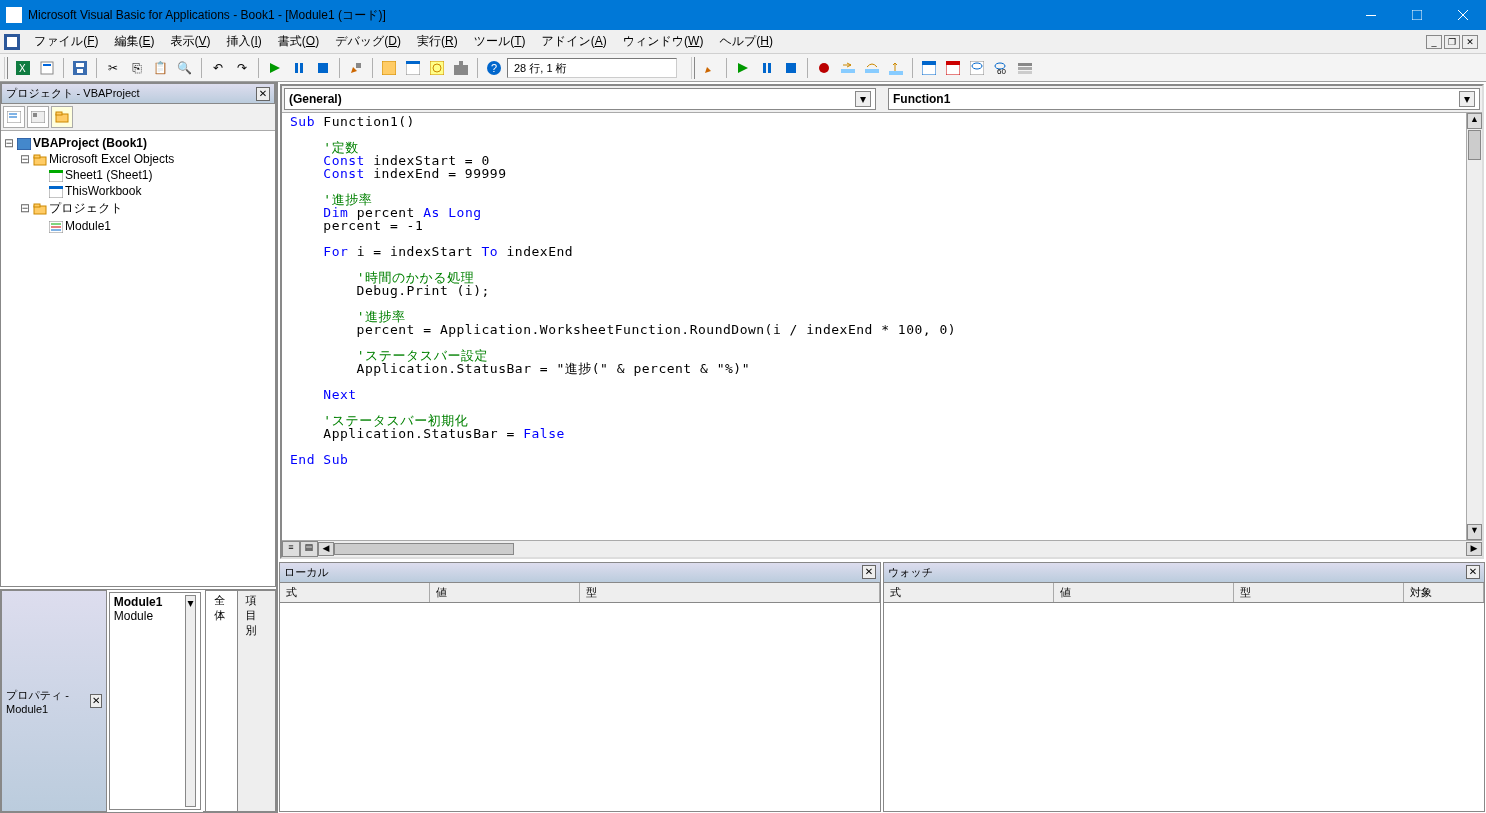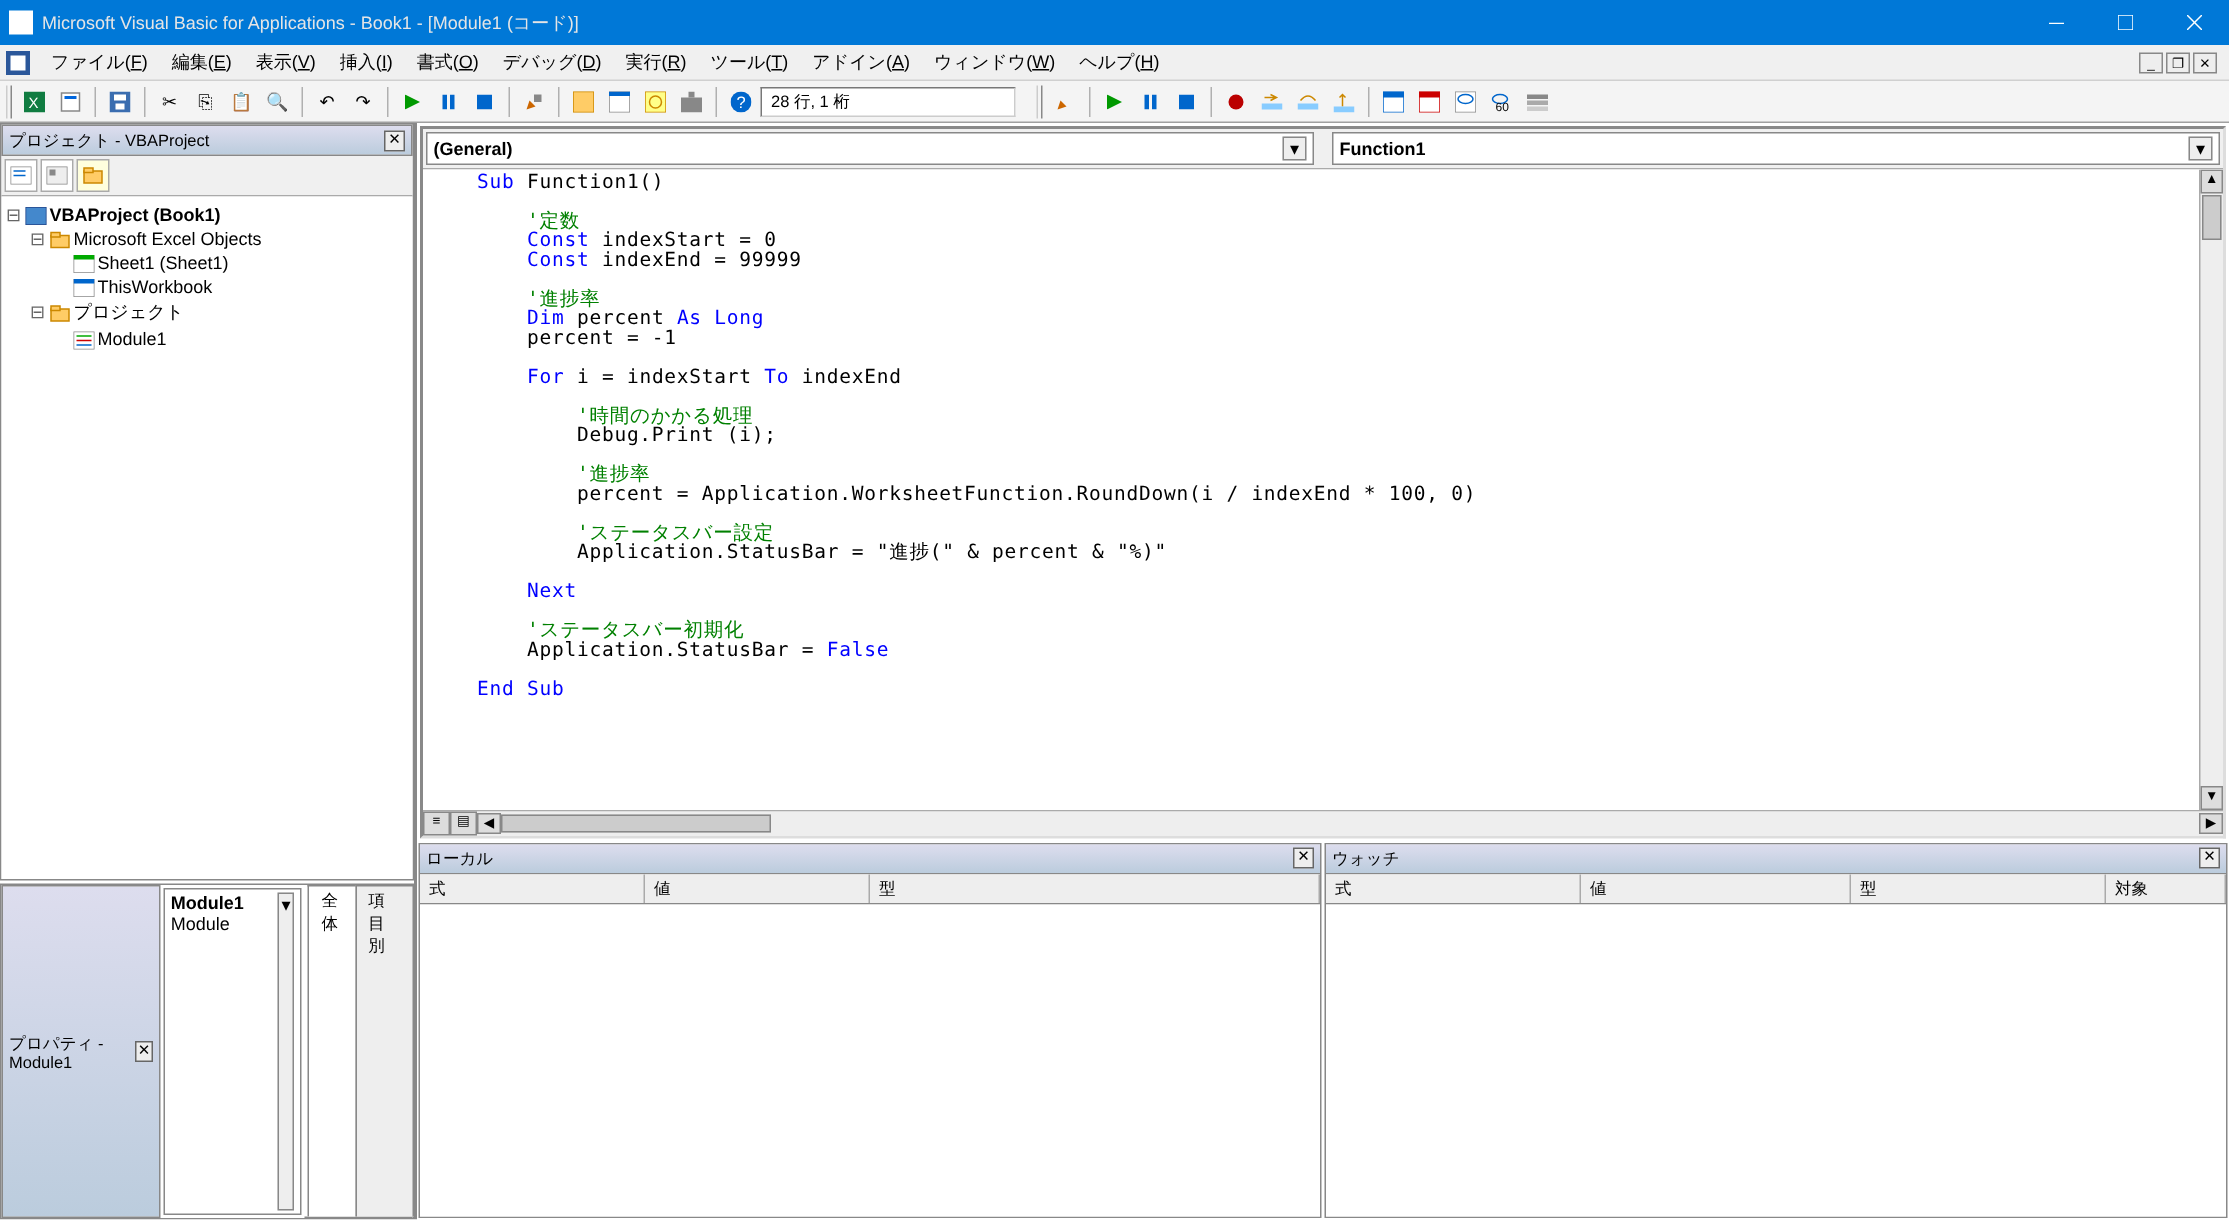--- a/index.html
+++ b/index.html
@@ -1,18 +1,18 @@
 <!DOCTYPE html>
 <html><head>
 <meta charset="utf-8">
 <style>
 * { box-sizing: border-box; margin: 0; padding: 0; }
 body { font-family: "MS UI Gothic", "Meiryo", sans-serif; font-size: 12px; background: #fff; overflow: hidden; width: 1486px; height: 813px; }
 
-.titlebar { background: #0078d7; color: #e5e5e5; height: 30px; display: flex; align-items: center; padding-left: 6px; }
+.titlebar { background: #0078d7; color: #000000; height: 30px; display: flex; align-items: center; padding-left: 6px; }
 .titlebar .icon { width: 16px; height: 16px; background: #fff; margin-right: 6px; display: inline-block; }
 .titlebar .t-title { flex: 1; font-size: 12px; }
 .win-buttons { display: flex; height: 100%; }
 .win-btn { width: 46px; height: 100%; display: flex; align-items: center; justify-content: center; color: #fff; }
 
 .menubar { background: #f0f0f0; height: 24px; display: flex; align-items: center; padding: 0 4px; border-bottom: 1px solid #d0d0d0; position: relative;}
 .menubar .app-icon { width: 16px; height: 16px; margin-right: 6px; display:inline-block; }
 .menubar .menu-item { padding: 2px 8px; cursor: default; }
 .mdi-controls { margin-left: auto; display: flex; gap: 2px; padding-right:4px;}
 .mdi-btn { width: 16px; height: 14px; border: 1px solid #888; background: #eee; display: flex; align-items:center; justify-content:center; font-size:9px;}
@@ -46,21 +46,21 @@
 .props-row { display: flex; border-bottom: 1px solid #ddd; font-size: 11px; }
 .props-row .k { width: 80px; padding: 2px 12px; background: #f4f4f4; border-right: 1px solid #ddd; }
 .props-row .v { flex: 1; padding: 2px 4px; }
 
 .right-col { flex: 1; display: flex; flex-direction: column; }
 .code-area { flex: 1; display: flex; flex-direction: column; border: 2px inset #ddd; margin:2px;}
 .code-combos { display: flex; padding: 2px; gap: 12px; background: #f0f0f0; border-bottom: 1px solid #aaa;}
 .cc { flex: 1; border: 1px solid #888; background: #fff; padding: 2px 4px; display:flex; align-items:center;}
 .cc .arrow{margin-left:auto;width:16px;border:1px solid #888;background:#eee;text-align:center;}
 .code { flex: 1; background: #fff; overflow: auto; position:relative;}
-.code pre { font-family: "Consolas","MS Gothic",monospace; font-size: 13px; line-height: 1.0; padding: 2px 8px; white-space: pre; letter-spacing:0.5px;margin-left:28px;}
+.code pre { font-family: "Consolas","MS Gothic",monospace; font-size: 13px; line-height: 1.0; padding: 2px 8px; white-space: pre; letter-spacing:0.5px;}
 .vscroll{position:absolute;right:0;top:0;bottom:0;width:16px;background:#eee;border-left:1px solid #aaa;}
 .vscroll .up,.vscroll .dn{height:16px;background:#ddd;border:1px solid #888;text-align:center;font-size:9px;}
 .vscroll .thumb{height:30px;background:#ccc;border:1px solid #888;margin:1px;}
 .view-btns{display:flex;background:#eee;border-top:1px solid #aaa;}
 .view-btn{width:18px;height:16px;border:1px solid #888;background:#ddd;text-align:center;font-size:9px;}
 .hscroll{flex:1;background:#eee;display:flex;align-items:center;}
 .hscroll .lb,.hscroll .rb{width:16px;height:14px;background:#ddd;border:1px solid #888;text-align:center;font-size:9px;}
 .hscroll .htrack{flex:1;background:#eee;}
 .hscroll .hthumb{width:180px;height:12px;background:#ccc;border:1px solid #888;}
 

